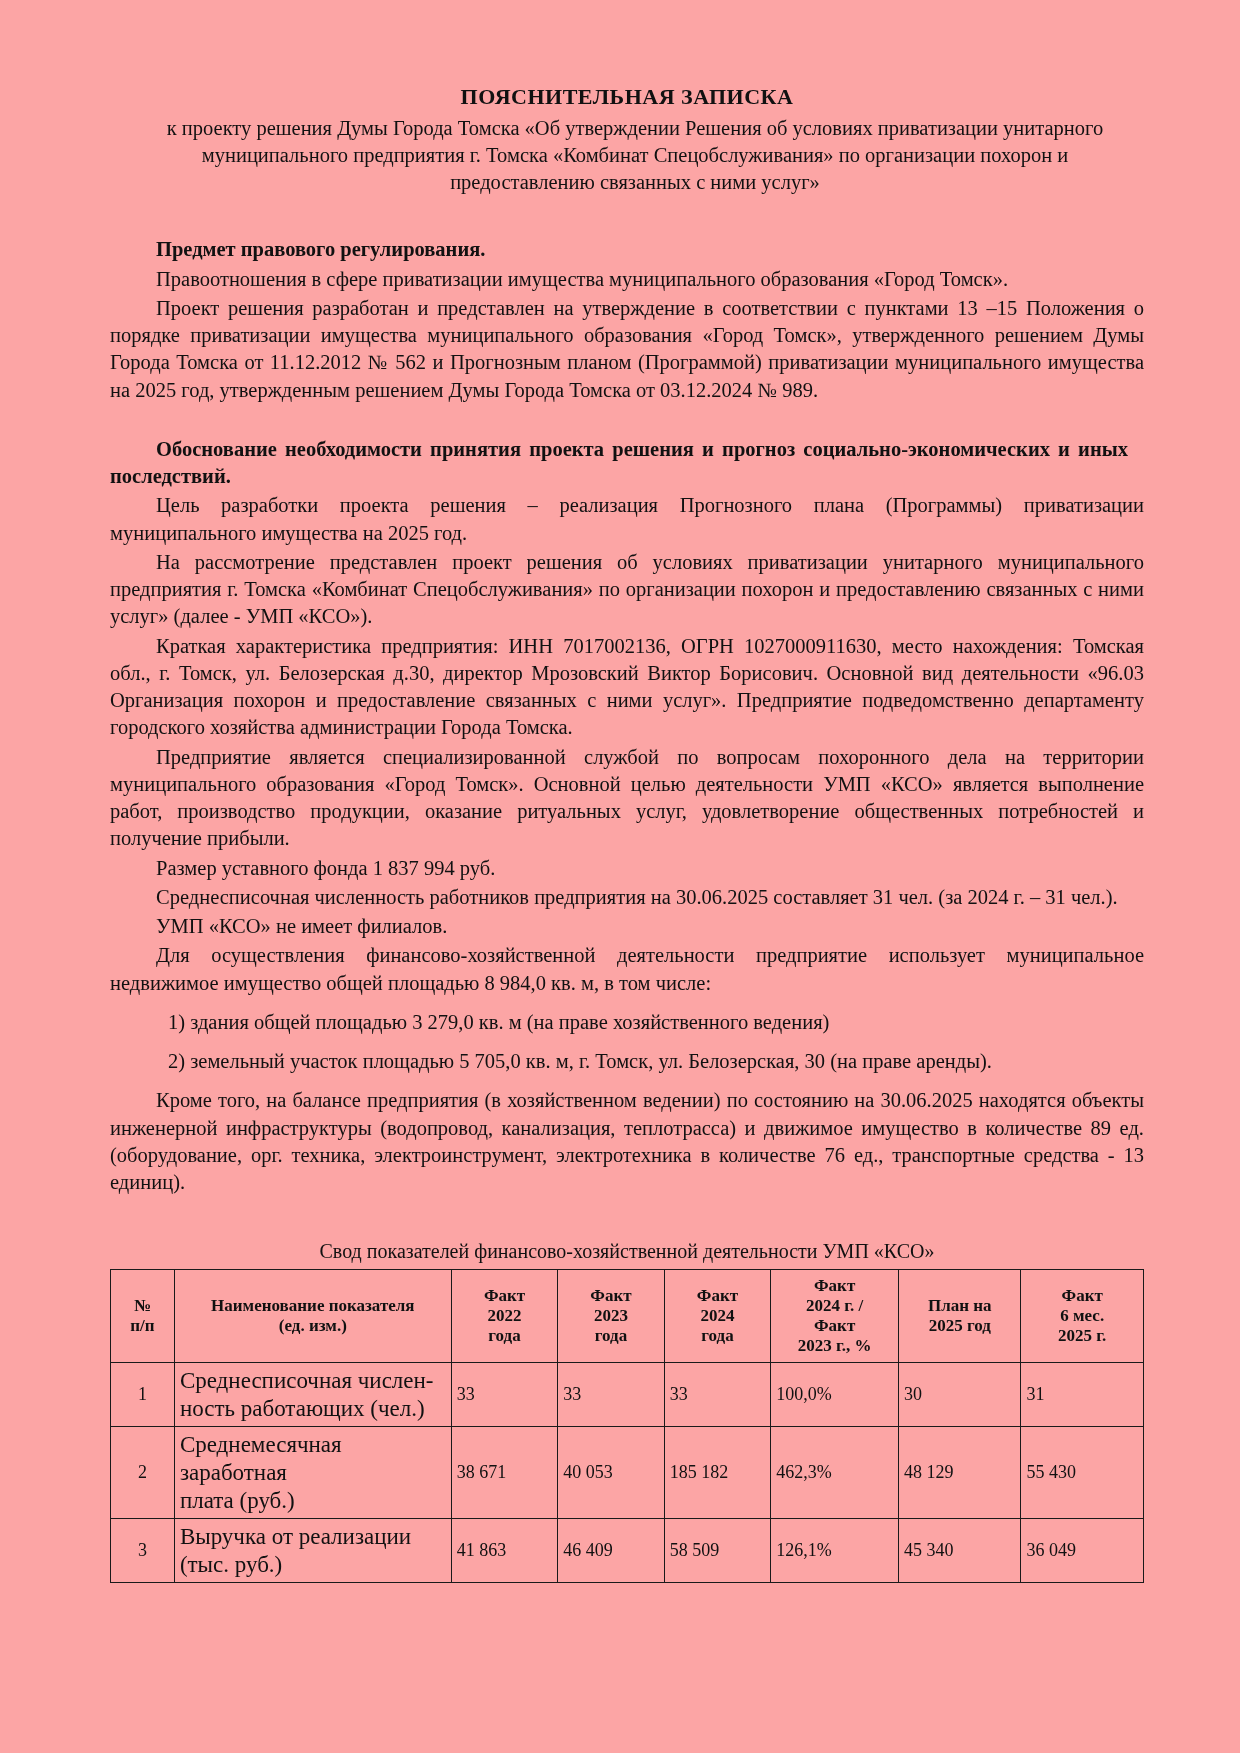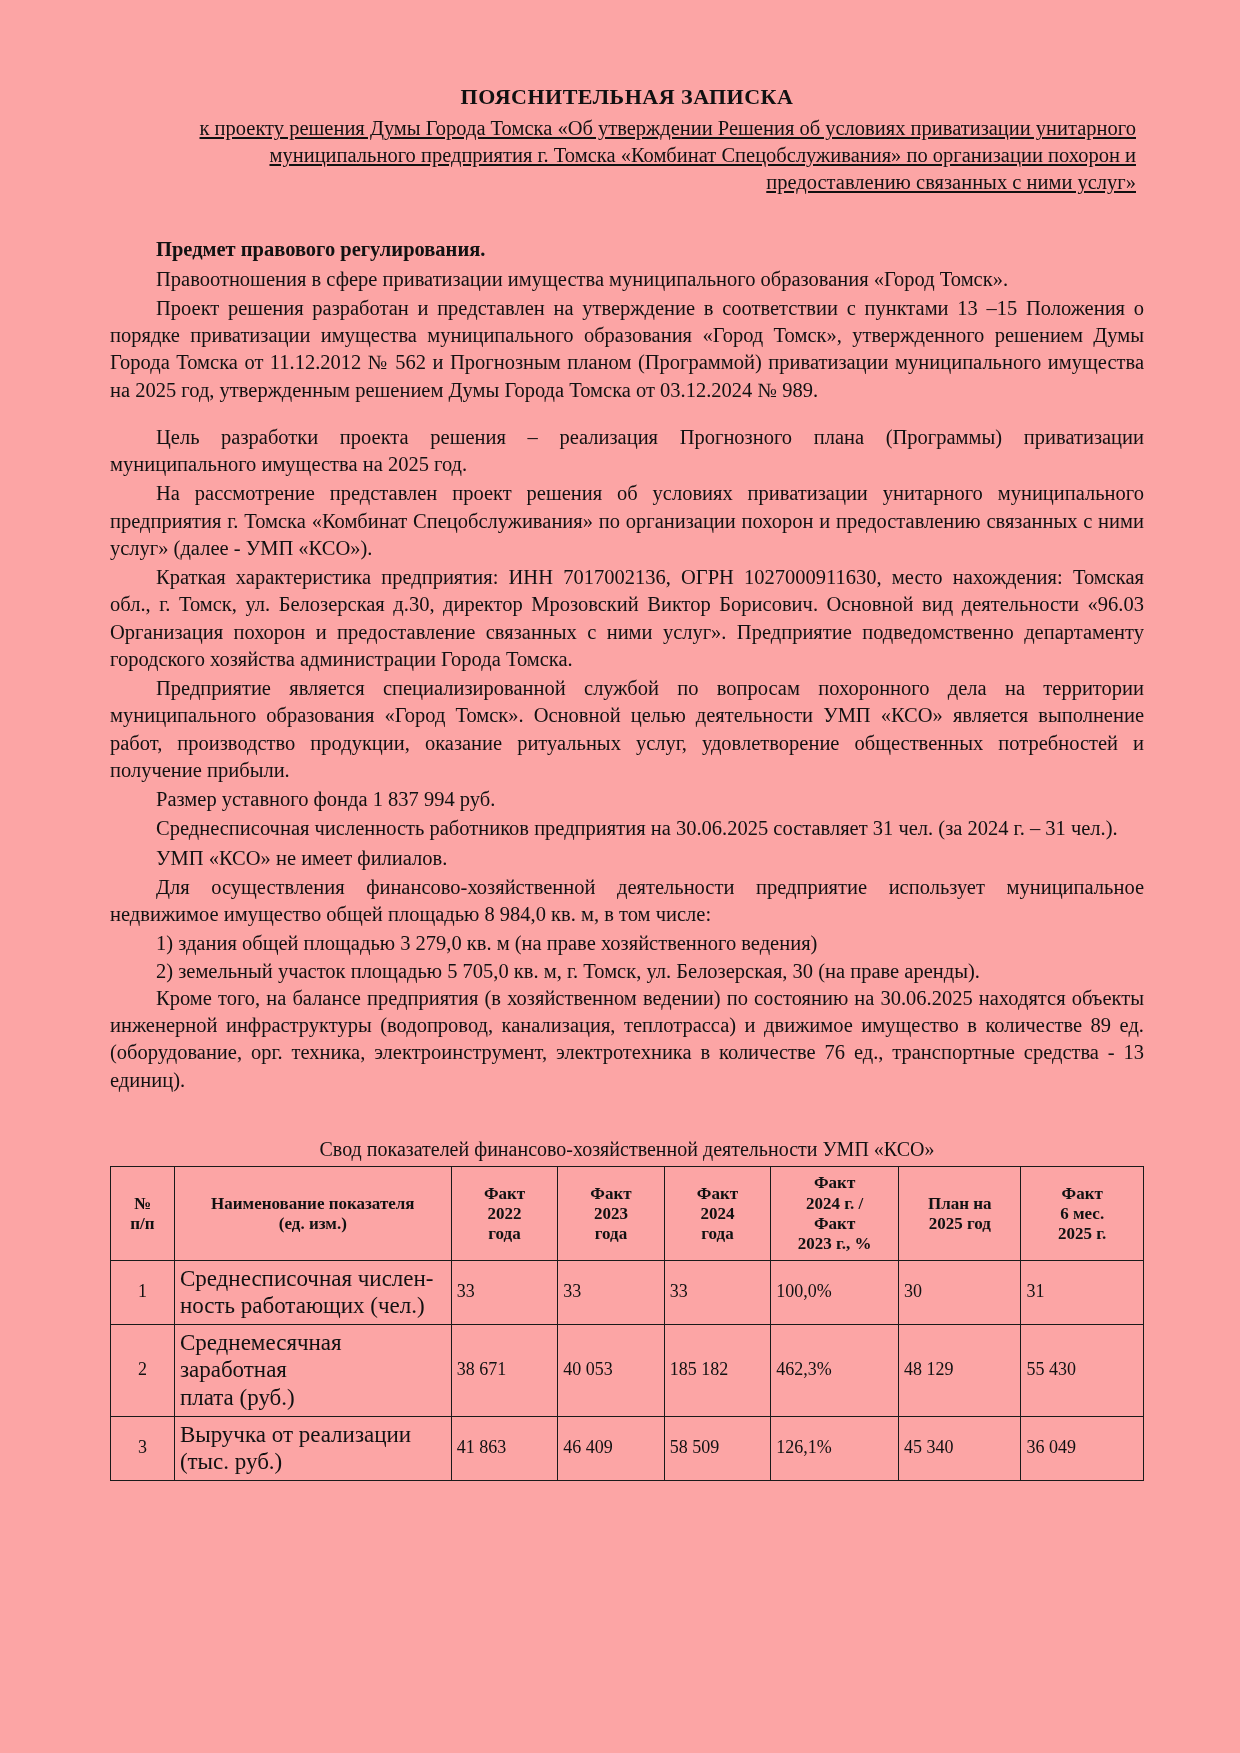--- a/index.html
+++ b/index.html
@@ -21,42 +21,41 @@
     line-height: 1.33;
   }
   .doc-title {
     text-align: center;
     font-weight: bold;
     font-size: 22px;
     letter-spacing: 0.5px;
     margin: 10px 0 4px 0;
   }
   .doc-subtitle {
-    text-align: right;
+    text-align: center;
     margin: 0 8px 18px 24px;
     line-height: 1.32;
-    text-decoration: underline;
   }
   p.para {
     margin: 0 0 2px 0;
     text-indent: 46px;
     text-align: justify;
     text-justify: inter-word;
     hyphens: none;
   }
   .section-head {
     font-weight: bold;
     text-indent: 46px;
     text-align: justify;
     margin: 12px 16px 2px 0;
   }
   .spacer-sm { height: 10px; }
   .spacer-md { height: 18px; }
   .list-line {
-    margin: 0;
+    margin: 12px;
     text-indent: 46px;
     text-align: justify;
   }
   .table-caption {
     text-align: center;
     margin: 42px 0 4px 0;
     font-size: 20px;
   }
   table.fin {
     border-collapse: collapse;
@@ -108,20 +107,21 @@
   <div class="doc-subtitle">к проекту решения Думы Города Томска «Об утверждении Решения об условиях приватизации унитарного муниципального предприятия г. Томска «Комбинат Спецобслуживания» по организации похорон и предоставлению связанных с ними услуг»</div>
 
   <div class="spacer-sm"></div>
 
   <div class="section-head">Предмет правового регулирования.</div>
   <p class="para">Правоотношения в сфере приватизации имущества муниципального образования «Город Томск».</p>
   <p class="para">Проект решения разработан и представлен на утверждение в соответствии с пунктами 13 –15 Положения о порядке приватизации имущества муниципального образования «Город Томск», утвержденного решением Думы Города Томска от 11.12.2012 № 562 и Прогнозным планом (Программой) приватизации муниципального имущества на 2025 год, утвержденным решением Думы Города Томска от 03.12.2024 № 989.</p>
 
   <div class="spacer-md"></div>
 
+  <div class="section-head">Обоснование необходимости принятия проекта решения и прогноз социально-экономических и иных последствий.</div>
   <p class="para">Цель разработки проекта решения – реализация Прогнозного плана (Программы) приватизации муниципального имущества на 2025 год.</p>
   <p class="para">На рассмотрение представлен проект решения об условиях приватизации унитарного муниципального предприятия г. Томска «Комбинат Спецобслуживания» по организации похорон и предоставлению связанных с ними услуг» (далее - УМП «КСО»).</p>
   <p class="para">Краткая характеристика предприятия: ИНН 7017002136, ОГРН 1027000911630, место нахождения: Томская обл., г. Томск, ул. Белозерская д.30, директор Мрозовский Виктор Борисович. Основной вид деятельности «96.03 Организация похорон и предоставление связанных с ними услуг». Предприятие подведомственно департаменту городского хозяйства администрации Города Томска.</p>
   <p class="para">Предприятие является специализированной службой по вопросам похоронного дела на территории муниципального образования «Город Томск». Основной целью деятельности УМП «КСО» является выполнение работ, производство продукции, оказание ритуальных услуг, удовлетворение общественных потребностей и получение прибыли.</p>
   <p class="para">Размер уставного фонда 1 837 994 руб.</p>
   <p class="para">Среднесписочная численность работников предприятия на 30.06.2025 составляет 31 чел. (за 2024 г. – 31 чел.).</p>
   <p class="para">УМП «КСО» не имеет филиалов.</p>
   <p class="para">Для осуществления финансово-хозяйственной деятельности предприятие использует муниципальное недвижимое имущество общей площадью 8 984,0 кв. м, в том числе:</p>
   <p class="list-line">1) здания общей площадью 3 279,0 кв. м (на праве хозяйственного ведения)</p>
   <p class="list-line">2) земельный участок площадью 5 705,0 кв. м, г. Томск, ул. Белозерская, 30 (на праве аренды).</p>

